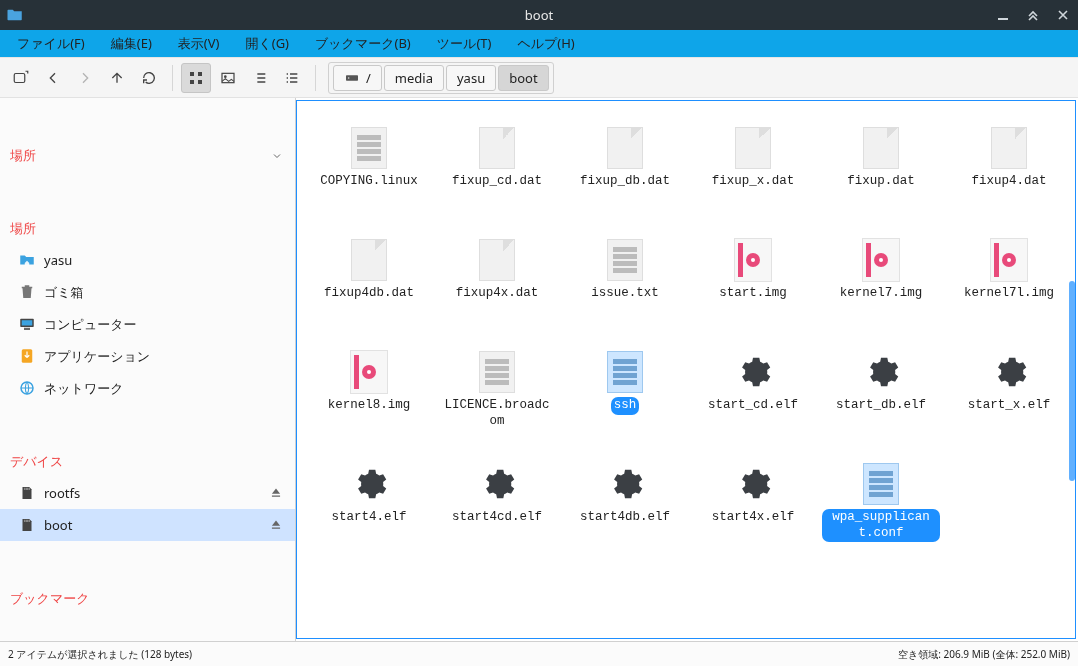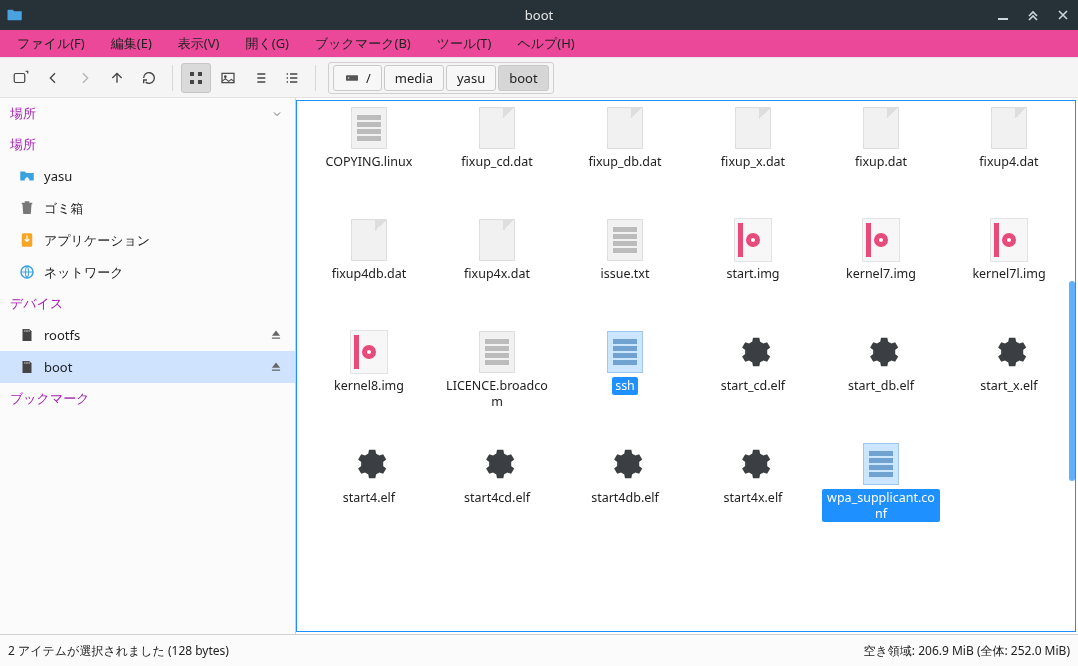--- a/index.html
+++ b/index.html
@@ -8,71 +8,71 @@
 
   
   .titlebar { background: #273138; color: #e8e8e8; height: 30px; display: flex; align-items: center; position: relative; }
   .titlebar .left { display: flex; align-items: center; padding-left: 6px; }
   .titlebar .title { position: absolute; left: 0; right: 0; text-align: center; font-size: 13px; pointer-events: none; }
   .titlebar .right { margin-left: auto; display: flex; align-items: center; padding-right: 6px; gap: 12px; }
   .tb-icon { width: 18px; height: 18px; display: inline-flex; align-items: center; justify-content: center; }
   .tb-btn { cursor: pointer; color: #cfd6db; }
 
   
-  .menubar { background: #ec4899; border-bottom: 1px solid #e6e6e6; height: 28px; display: flex; align-items: stretch; padding: 0 4px; }
+  .menubar { background: #0ea5e9; border-bottom: 1px solid #e6e6e6; height: 28px; display: flex; align-items: stretch; padding: 0 4px; }
   .menu-item { padding: 0 13px; display: flex; align-items: center; cursor: pointer; }
 
   
   .toolbar { background: #f5f5f5; border-bottom: 1px solid #e2e2e2; height: 40px; display: flex; align-items: center; padding: 0 6px; gap: 2px; }
   .tool-btn { width: 30px; height: 30px; display: inline-flex; align-items: center; justify-content: center; border-radius: 3px; color: #444; cursor: pointer; }
   .tool-btn.disabled { color: #b4b4b4; cursor: default; }
   .tool-btn.active { background: #dadada; border: 1px solid #c5c5c5; }
   .sep { width: 1px; height: 26px; background: #d6d6d6; margin: 0 6px; }
 
   .crumb-strip { display: flex; align-items: center; height: 32px; border: 1px solid #d0d0d0; border-radius: 3px; padding: 0 4px; gap: 2px; margin-left: 4px; }
   .crumb-btn { height: 26px; border: 1px solid #c9c9c9; border-radius: 3px; padding: 0 10px; display: inline-flex; align-items: center; background: #f7f7f7; cursor: pointer; gap: 6px; }
   .crumb-btn.active { background: #d6d6d6; }
   .crumb-icon { width: 16px; height: 16px; }
 
   
   .main { flex: 1; display: flex; min-height: 0; }
 
   
   .sidebar { width: 296px; border-right: 1px solid #d0d0d0; background: #fbfbfb; display: flex; flex-direction: column; overflow-y: auto; }
-  .sb-heading { padding: 6px 10px; font-size: 13px; color: #a21caf; display: flex; align-items: center; }
+  .sb-heading { padding: 6px 10px; font-size: 13px; color: #ef4444; display: flex; align-items: center; margin-top: 42px; }
   .sb-heading.expander { justify-content: space-between; padding-right: 12px; }
   .sb-item { height: 32px; display: flex; align-items: center; padding: 0 10px 0 18px; cursor: pointer; gap: 8px; }
   .sb-item.selected { background: #cfe3ff; }
   .sb-item .sb-icon { width: 18px; height: 18px; display: inline-flex; align-items: center; justify-content: center; }
   .sb-item .eject { margin-left: auto; color: #666; width: 16px; height: 16px; }
 
   
-  .filearea { flex: 1; position: relative; overflow: auto; border: 1px solid #1e8fff; margin: 2px 2px 2px 0; padding: 4px 8px 8px 8px; }
+  .filearea { flex: 1; position: relative; overflow: auto; border: 1px solid #1e8fff; margin: 2px 2px 2px 0; padding: 24px 8px 8px 8px; font-family: Liberation Mono, monospace; }
   .grid { display: grid; grid-template-columns: repeat(6, 128px); grid-auto-rows: 112px; gap: 0px 0px; align-items: start; justify-items: center; }
   .file { width: 128px; display: flex; flex-direction: column; align-items: center; padding-top: 2px; cursor: pointer; }
   .file .icon-box { width: 48px; height: 42px; display: flex; align-items: center; justify-content: center; margin-bottom: 4px; }
   .file .label { max-width: 118px; text-align: center; font-size: 12.5px; line-height: 1.25; word-break: break-all; padding: 1px 3px; border-radius: 2px; }
-  .file.selected .label { background: #1e90ff; color: #fff; }
+  .file.selected .label { background: #1e90ff; color: #fff; border-radius: 7px; }
 
   
   .ficon-generic { width: 36px; height: 42px; background: #f1f1f1; border: 1px solid #dedede; position: relative; }
   .ficon-generic::after { content:""; position:absolute; top:0; right:0; width:11px; height:11px; background:linear-gradient(135deg,#dedede 50%, transparent 50%); }
   .ficon-text { width: 36px; height: 42px; background: #f1f1f1; border: 1px solid #dedede; position: relative; }
   .ficon-text::before { content:""; position:absolute; left:6px; right:6px; top:8px; height:3px; box-shadow: 0 0 0 1px #888, 0 7px 0 1px #888, 0 14px 0 1px #888, 0 21px 0 1px #888; background:#888; opacity:.5;}
   .ficon-img { width: 38px; height: 44px; background: #f7f7f7; border:1px solid #e2e2e2; position:relative; display:flex; align-items:center; justify-content:center; }
   .ficon-img .stripe{ position:absolute; left:3px; width:5px; top:4px; bottom:4px; background:#e84a7a; }
   .ficon-img .disc{ width:14px; height:14px; border-radius:50%; background:#e84a7a; position:relative; }
   .ficon-img .disc::after{ content:""; position:absolute; inset:5px; background:#fff; border-radius:50%; }
   .ficon-gear { color:#444; }
   .ficon-txtsel { width:36px; height:42px; background:#cde6ff; border:1px solid #9ec8ef; position:relative;}
   .ficon-txtsel::before{ content:""; position:absolute; left:6px; right:6px; top:8px; height:3px; box-shadow: 0 0 0 1px #4a88bf, 0 7px 0 1px #4a88bf, 0 14px 0 1px #4a88bf, 0 21px 0 1px #4a88bf; background:#4a88bf; opacity:.7;}
   .scrollbar-thumb { position:absolute; right:0; top:180px; width:6px; height:200px; background:#1e8fff; border-radius:3px; opacity:.7; }
 
   
-  .statusbar { height: 32px; border-top: 1px solid #d0d0d0; display: flex; align-items: center; padding: 0 8px; font-size: 12px; background: #fbfbfb; }
+  .statusbar { height: 25px; border-top: 1px solid #d0d0d0; display: flex; align-items: center; padding: 0 8px; font-size: 10px; background: #fbfbfb; }
   .statusbar .spacer { flex:1; }
 
   svg { display:block; }
 </style>
 </head>
 <body>
 
 <div class="titlebar">
   <div class="left">
     <span class="tb-icon">
@@ -216,20 +216,30 @@
       <span class="sb-icon">
           <svg width="18" height="18" viewBox="0 0 24 24">
             <path fill="#777" d="M6 7h12l-1 13H7zM5 5h14v2H5zM9 3h6v2H9z"></path>
           </svg>
         </span>
       <span>ゴミ箱</span>
     </div>
     <div class="sb-item">
       <span class="sb-icon">
           <svg width="18" height="18" viewBox="0 0 24 24">
+            <rect x="3" y="5" width="18" height="11" rx="1" fill="#444"></rect>
+            <rect x="5" y="7" width="14" height="7" fill="#3ba2e0"></rect>
+            <rect x="8" y="17" width="8" height="3" fill="#666"></rect>
+          </svg>
+        </span>
+      <span>コンピューター</span>
+    </div>
+    <div class="sb-item">
+      <span class="sb-icon">
+          <svg width="18" height="18" viewBox="0 0 24 24">
             <rect x="5" y="3" width="14" height="18" rx="2" fill="#f5a623"></rect>
             <path d="M12 6v8m0 0l-3-3m3 3l3-3" stroke="#fff" stroke-width="1.6" fill="none"></path>
           </svg>
         </span>
       <span>アプリケーション</span>
     </div>
     <div class="sb-item">
       <span class="sb-icon">
           <svg width="18" height="18" viewBox="0 0 24 24">
             <circle cx="12" cy="12" r="8" fill="none" stroke="#3ba2e0" stroke-width="2"></circle>

